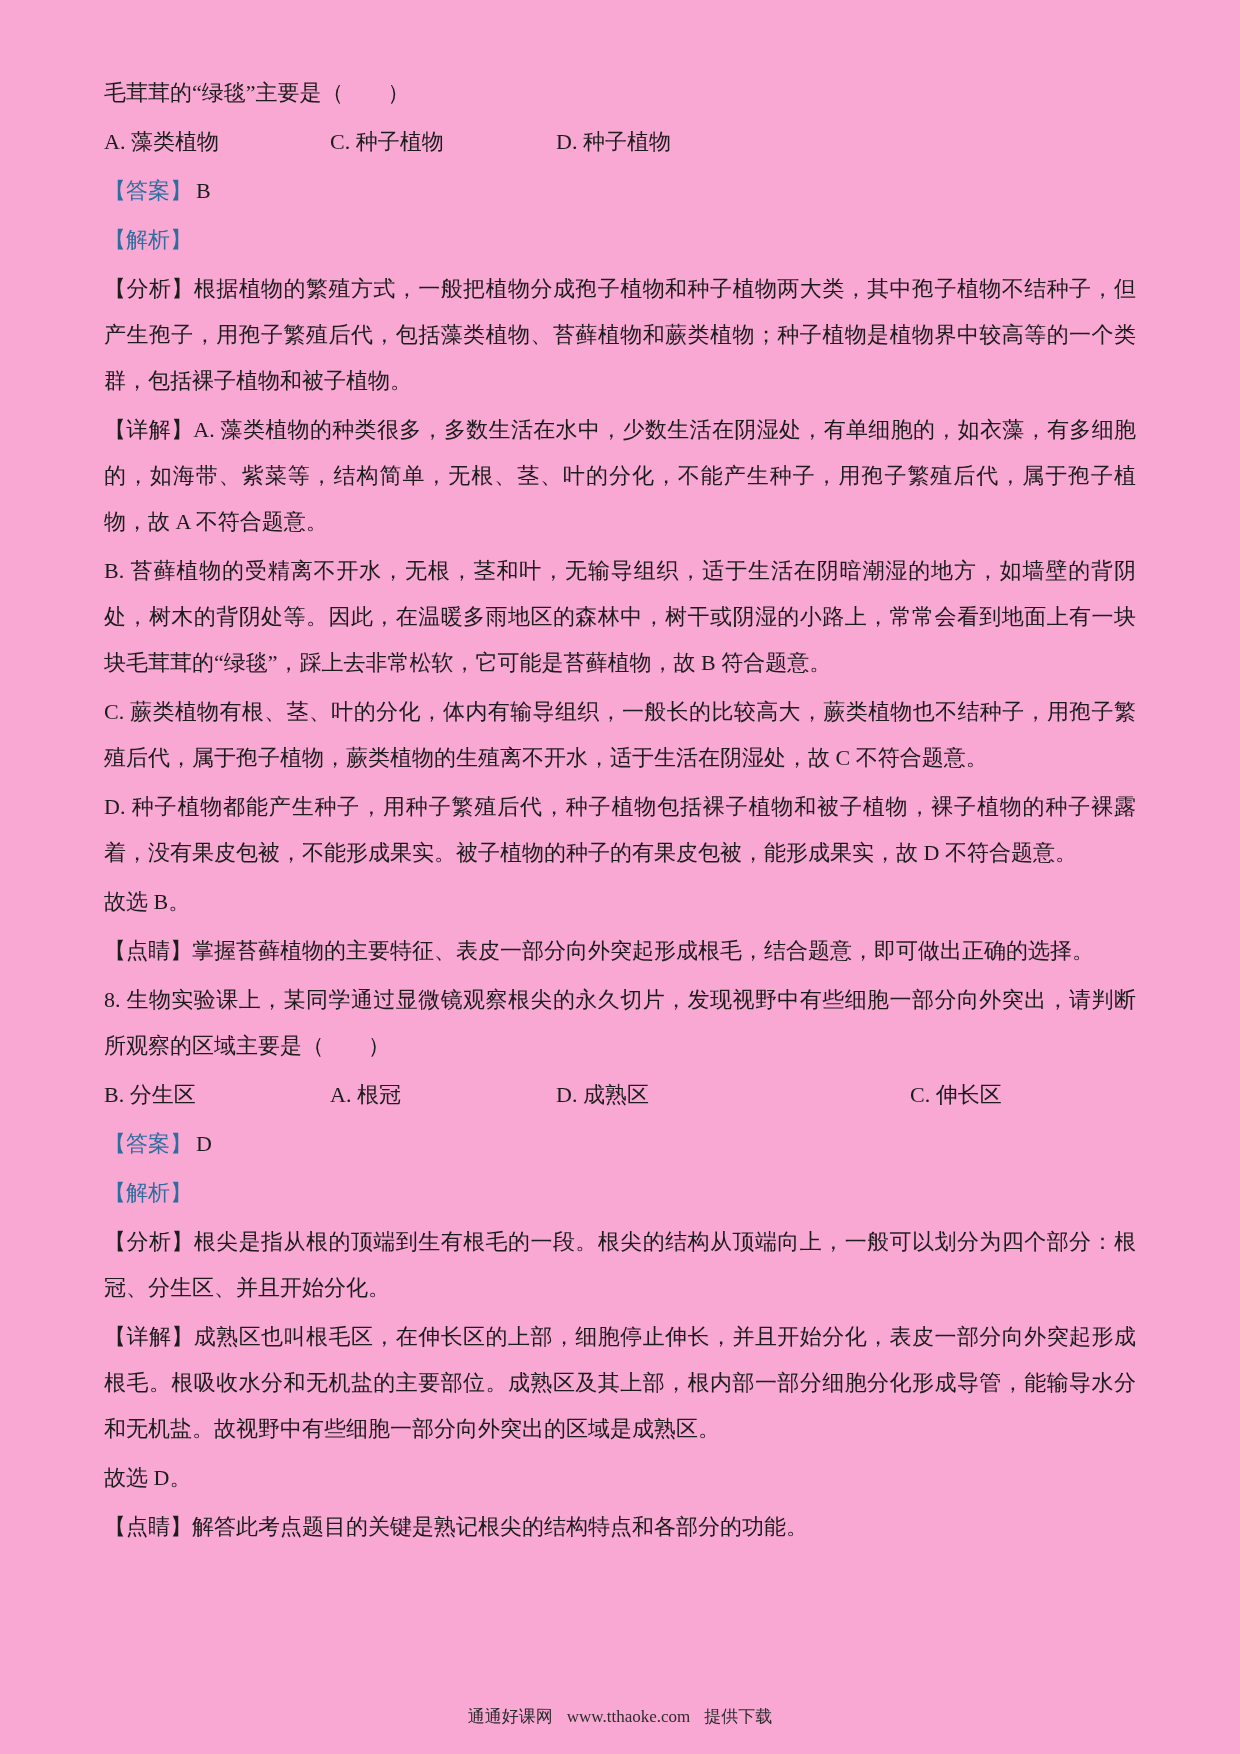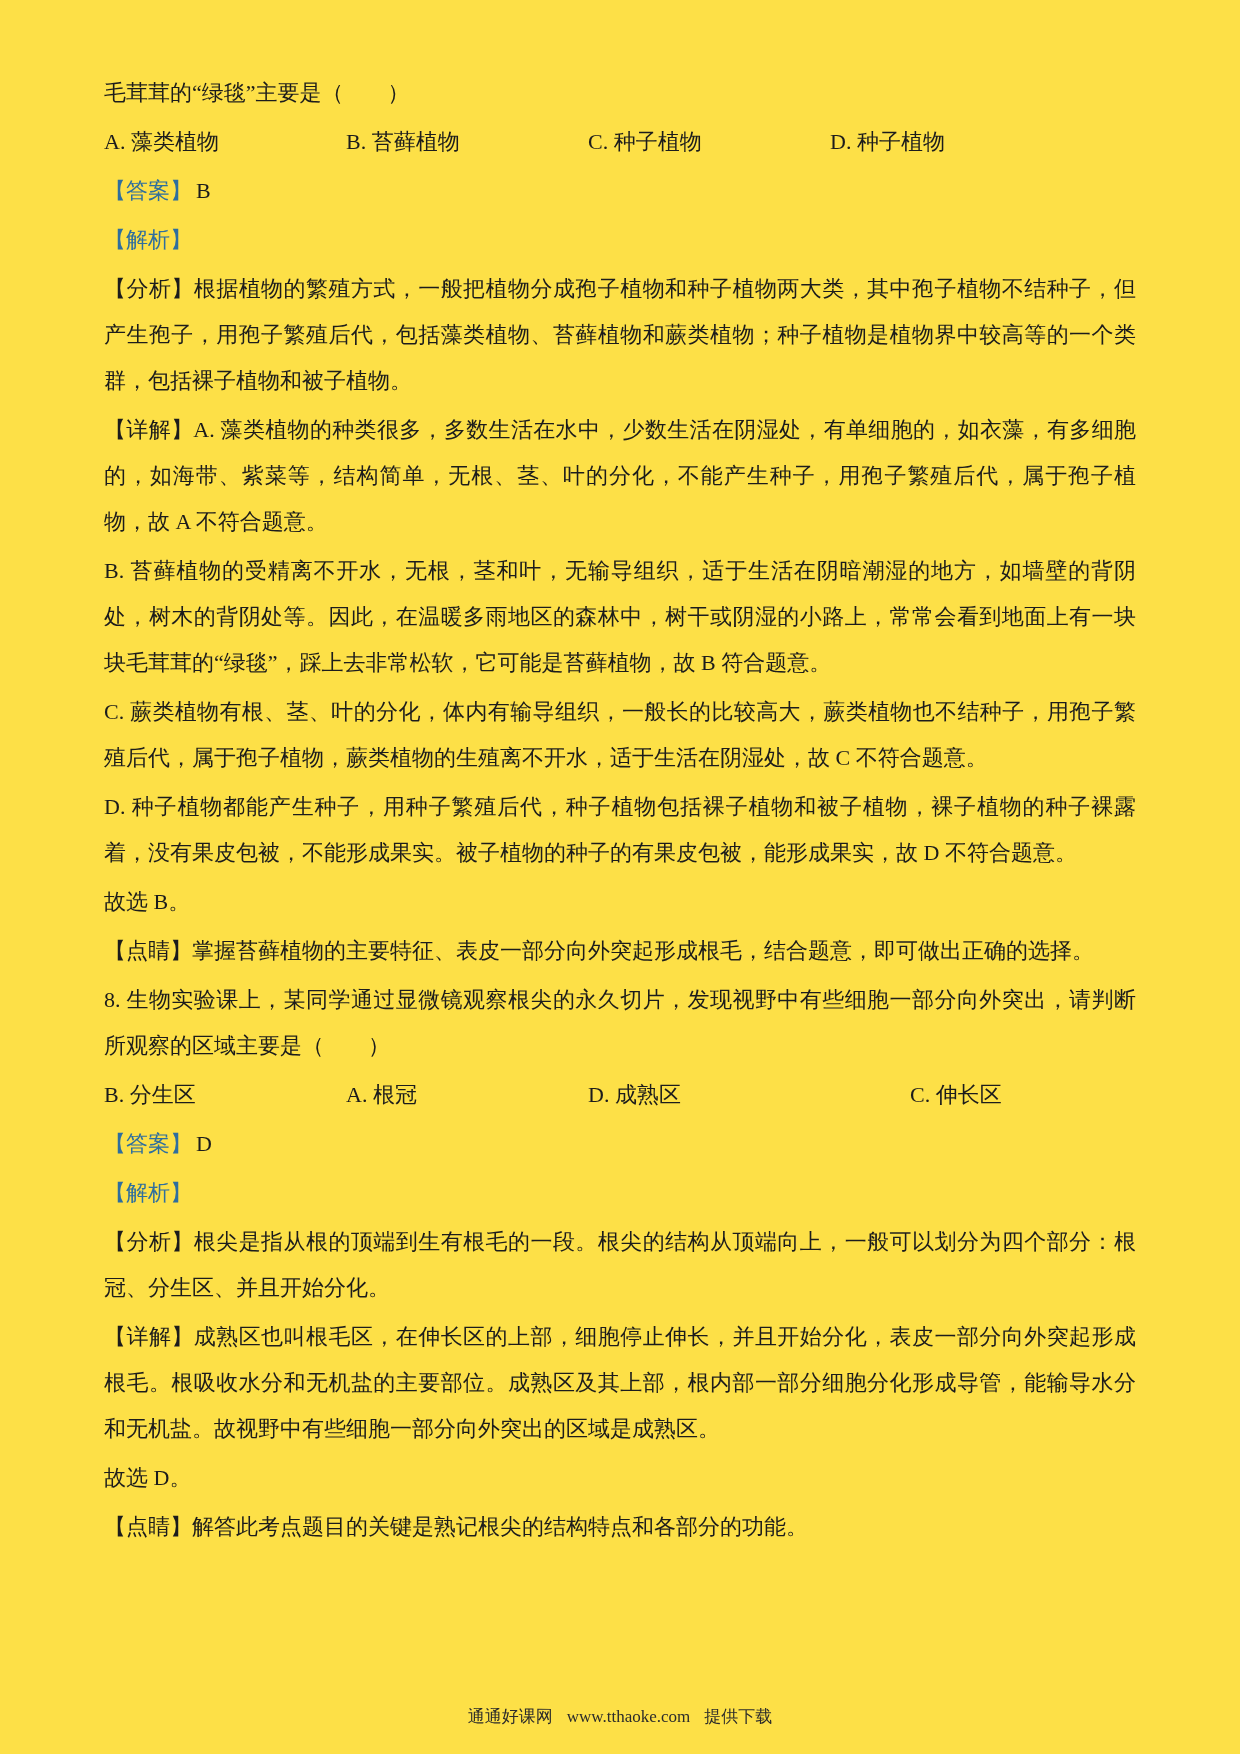--- a/index.html
+++ b/index.html
@@ -1,20 +1,20 @@
 <!DOCTYPE html>
 <html><head>
 <meta charset="utf-8">
 <style>
   html, body { margin: 0; padding: 0; background: #ffffff; }
   .page {
     position: relative;
     width: 1240px;
     height: 1754px;
-    background: #fde047;
+    background: #f9a8d4;
     font-family: "Liberation Serif", serif;
     color: #1c1c1c;
     overflow: hidden;
   }
   .content {
     position: absolute;
     left: 104px;
     top: 70px;
     width: 1032px;
     font-size: 22px;
@@ -22,21 +22,20 @@
   .para {
     margin: 0 0 3px 0;
     line-height: 46px;
     text-align: justify;
   }
   .para.no-justify { text-align: left; }
   .options-row {
     display: flex;
     line-height: 46px;
     margin: 0 0 3px 0;
-    gap: 16px;
   }
   .opt { flex: 0 0 226px; }
   .opt.last { flex: 1 1 auto; }
   .tag-blue { color: #2e6e9e; }
   .ans-letter { margin-left: 4px; }
   .footer {
     position: absolute;
     left: 0;
     right: 0;
     top: 1706px;
@@ -50,21 +49,20 @@
 </head>
 <body>
 
 <div class="page">
   <div class="content">
 
     <p class="para no-justify">毛茸茸的“绿毯”主要是（　　）</p>
 
     <div class="options-row">
       <span class="opt">A. 藻类植物</span>
-      <span class="opt">B. 苔藓植物</span>
       <span class="opt">C. 种子植物</span>
       <span class="opt last">D. 种子植物</span>
     </div>
 
     <p class="para no-justify">
       <span class="tag-blue">【答案】</span><span class="ans-letter">B</span>
     </p>
 
     <p class="para no-justify">
       <span class="tag-blue">【解析】</span>

